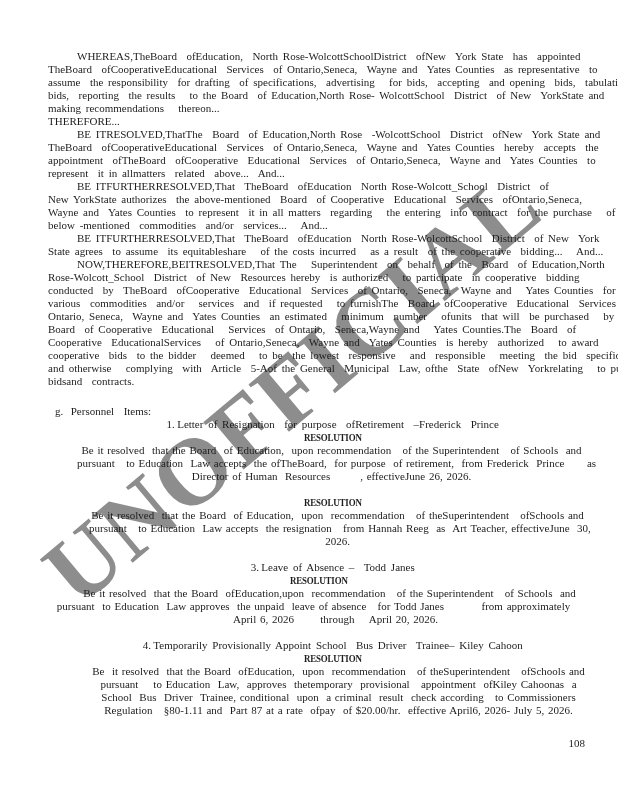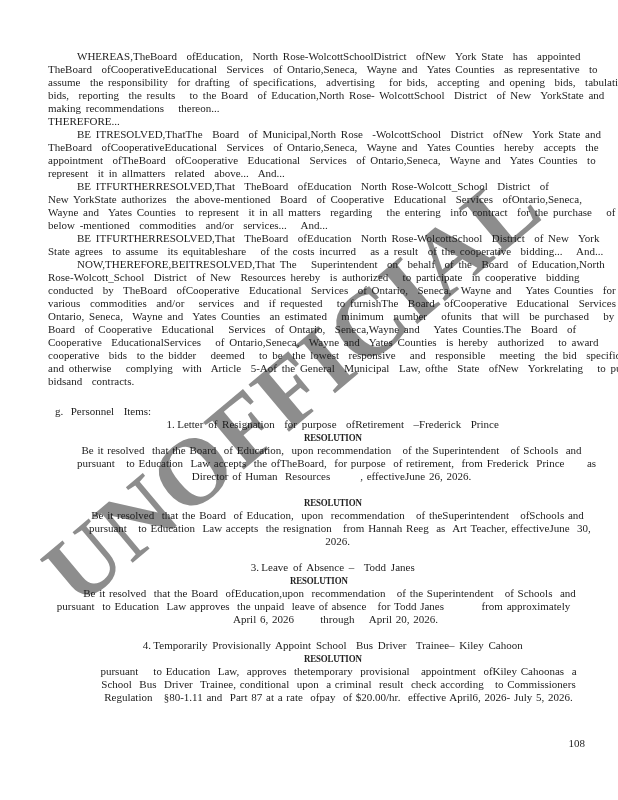--- a/index.html
+++ b/index.html
@@ -84,21 +84,21 @@
 
   <div class="content">
 
     <div id="main-lines">
         <div class="ln ind">WHEREAS,TheBoard  ofEducation,  North Rose-WolcottSchoolDistrict  ofNew  York State  has  appointed</div>
         <div class="ln">TheBoard  ofCooperativeEducational  Services  of Ontario,Seneca,  Wayne and  Yates Counties  as representative  to</div>
         <div class="ln">assume  the responsibility  for drafting  of specifications,  advertising   for bids,  accepting  and opening  bids,  tabulating</div>
         <div class="ln">bids,  reporting  the results   to the Board  of Education,North Rose- WolcottSchool  District  of New  YorkState and</div>
         <div class="ln">making recommendations   thereon...</div>
         <div class="ln">THEREFORE...</div>
-        <div class="ln ind">BE ITRESOLVED,ThatThe  Board  of Municipal,North Rose  -WolcottSchool  District  ofNew  York State and</div>
+        <div class="ln ind">BE ITRESOLVED,ThatThe  Board  of Education,North Rose  -WolcottSchool  District  ofNew  York State and</div>
         <div class="ln">TheBoard  ofCooperativeEducational  Services  of Ontario,Seneca,  Wayne and  Yates Counties  hereby  accepts  the</div>
         <div class="ln">appointment  ofTheBoard  ofCooperative  Educational  Services  of Ontario,Seneca,  Wayne and  Yates Counties  to</div>
         <div class="ln">represent  it in allmatters  related  above...  And...</div>
         <div class="ln ind">BE ITFURTHERRESOLVED,That  TheBoard  ofEducation  North Rose-Wolcott_School  District  of</div>
         <div class="ln">New YorkState authorizes  the above-mentioned  Board  of Cooperative  Educational  Services  ofOntario,Seneca,</div>
         <div class="ln">Wayne and  Yates Counties  to represent  it in all matters  regarding   the entering  into contract  for the purchase   of the</div>
         <div class="ln">below -mentioned  commodities  and/or  services...   And...</div>
         <div class="ln ind">BE ITFURTHERRESOLVED,That  TheBoard  ofEducation  North Rose-WolcottSchool  District  of New  York</div>
         <div class="ln">State agrees  to assume  its equitableshare   of the costs incurred   as a result  of the cooperative  bidding...   And...</div>
         <div class="ln ind">NOW,THEREFORE,BEITRESOLVED,That The   Superintendent  on  behalf  of the  Board  of Education,North</div>
@@ -139,20 +139,21 @@
     <div class="body">
               <div class="ln">Be it resolved  that the Board  ofEducation,upon  recommendation   of the Superintendent   of Schools  and</div>
               <div class="ln">pursuant  to Education  Law approves  the unpaid  leave of absence   for Todd Janes          from approximately</div>
               <div class="ln">April 6, 2026       through    April 20, 2026.</div>
             </div>
   </div>
           <div class="item item-4">
     <div class="trow"><span class="num">4.</span><span class="title u">Temporarily Provisionally Appoint School  Bus Driver  Trainee– Kiley Cahoon</span></div>
     <div class="res"><span class="res-inner">RESOLUTION</span></div>
     <div class="body">
+              <div class="ln">Be  it resolved  that the Board  ofEducation,  upon  recommendation   of theSuperintendent   ofSchools and</div>
               <div class="ln">pursuant    to Education  Law,  approves  thetemporary  provisional   appointment  ofKiley Cahoonas  a</div>
               <div class="ln">School  Bus  Driver  Trainee, conditional  upon  a criminal  result  check according   to Commissioners</div>
               <div class="ln">Regulation   §80-1.11 and  Part 87 at a rate  ofpay  of $20.00/hr.  effective April6, 2026- July 5, 2026.</div>
             </div>
   </div>
         </div>
     </div>
 
   </div>
 

